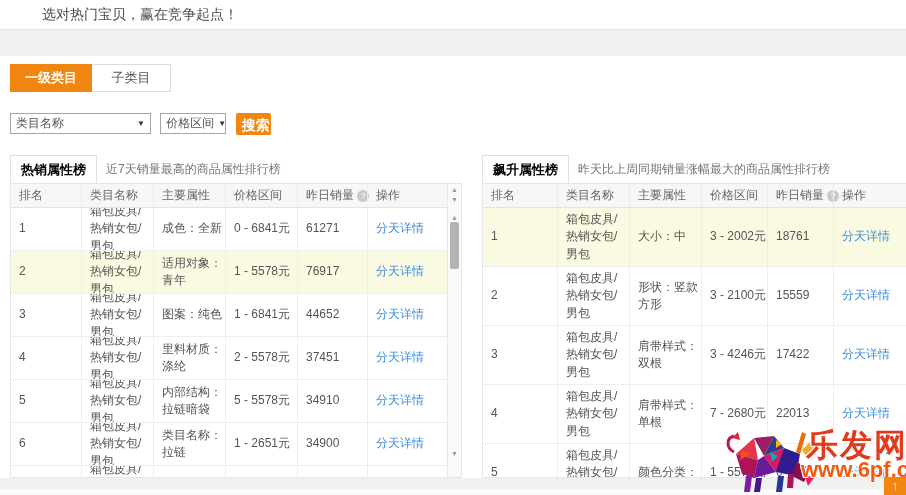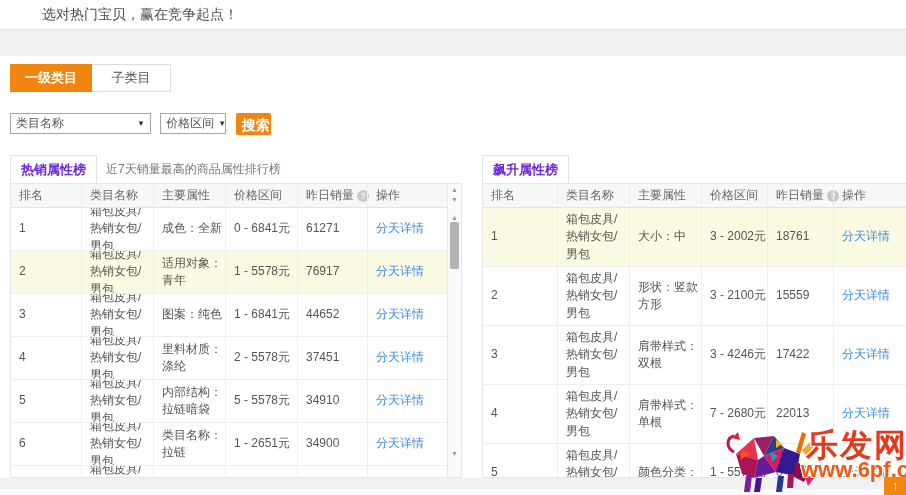--- a/index.html
+++ b/index.html
@@ -30,21 +30,21 @@
   .search-btn{display:inline-block;width:35px;height:22px;line-height:22px;margin-left:6px;
     background:#f0850f;border-radius:2px;color:#fff;font-weight:bold;text-align:center;
     vertical-align:top;cursor:pointer;border:none;font-size:14px;}
   
   .table-block{position:absolute;top:99px;height:323px;}
   .tb-left{left:10px;width:452px;}
   .tb-right{left:482px;width:428px;}
   .tabbar{position:relative;height:28px;}
   .ttab{position:absolute;left:0;top:0;height:27px;line-height:27px;padding:0 10px;
     border:1px solid #e0e0e0;border-bottom:none;background:#fff;
-    font-weight:bold;color:#6d28d9;font-size:13px;cursor:pointer;}
+    font-weight:bold;color:#000000;font-size:13px;cursor:pointer;}
   .tdesc{position:absolute;left:96px;top:0;line-height:28px;color:#777;font-size:12px;white-space:nowrap;}
   .twrap{position:absolute;top:28px;left:0;right:0;bottom:0;border:1px solid #e6e6e6;background:#fff;overflow:hidden;}
   .thead{display:flex;height:23px;background:#f7f7f7;border-bottom:1px solid #e3e3e3;color:#666;}
   .th{display:flex;align-items:center;box-sizing:border-box;padding-left:8px;border-left:1px solid #ededed;white-space:nowrap;}
   .th:first-child{border-left:none;}
   .tr{display:flex;border-bottom:1px solid #eee;background:#fff;}
   .tb-left .tr{height:42px;}
   .tb-right .tr{height:58px;}
   .tr.hl{background:#fafae3;}
   .td{display:flex;align-items:center;box-sizing:border-box;padding-left:8px;
@@ -198,20 +198,21 @@
         <div class="sc-arrow sc-up">▲</div>
         <div class="sc-thumb"></div>
         <div class="sc-arrow sc-down">▼</div>
       </div>
     </div>
   </div>
 
   <div class="table-block tb-right">
     <div class="tabbar">
       <span class="ttab">飙升属性榜</span>
+      <span class="tdesc">昨天比上周同期销量涨幅最大的商品属性排行榜</span>
     </div>
     <div class="twrap">
       <div class="thead">
         <div class="th r0">排名</div>
         <div class="th r1">类目名称</div>
         <div class="th r2">主要属性</div>
         <div class="th r3">价格区间</div>
         <div class="th r4">
           <span>昨日销量</span>
           <span class="help">?</span>

